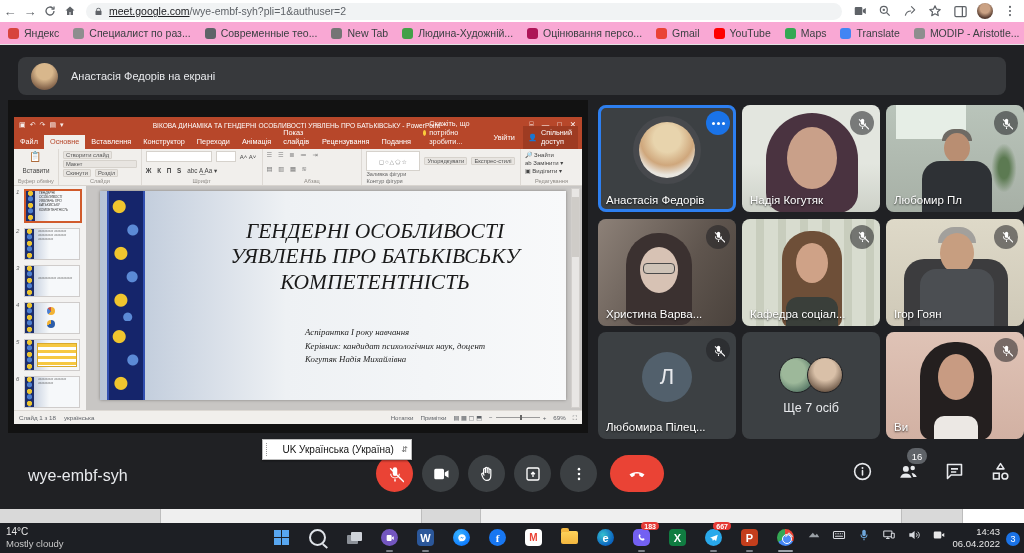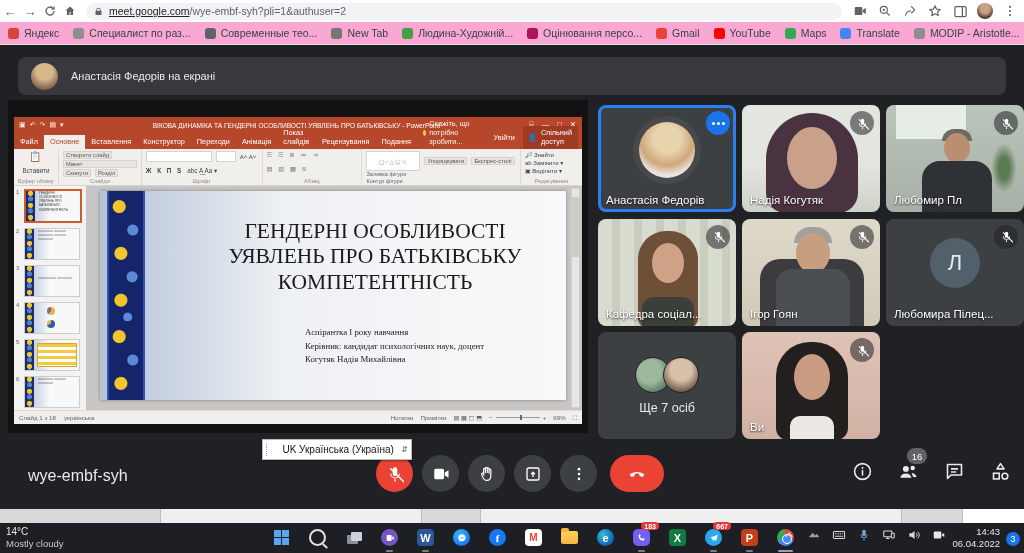--- a/index.html
+++ b/index.html
@@ -37,21 +37,21 @@
   .bulb{width:6px;height:6px;border-radius:50%;background:#ffd43b;display:inline-block;}
   .ppt-tabs .right{margin-left:auto;display:flex;align-items:center;gap:8px;padding-right:4px;}
   .sharebtn{background:#9e3b22;padding:2px 6px 3px;display:flex;gap:3px;align-items:center;}
   .ribbon{height:36px;background:#f1efec;border-bottom:1px solid #d8d4cf;display:flex;font-size:6.3px;color:#444;}
   .rgroup{border-right:1px solid #ddd9d4;padding:2px 4px 1px;display:flex;flex-direction:column;justify-content:space-between;}
   .rgroup .glabel{text-align:center;color:#8f8b86;font-size:5.6px;}
   .rrow{display:flex;gap:4px;align-items:center;}
   .rcol{display:flex;flex-direction:column;gap:1px;}
   .chip{background:#e8e5e1;border:1px solid #d6d2cc;border-radius:1px;padding:0 2px;font-size:5.8px;color:#555;}
   .shapebox{width:52px;height:18px;border:1px solid #d6d2cc;background:#fff;color:#888;font-size:6px;display:flex;align-items:center;justify-content:center;letter-spacing:1px;}
-  .ppt-body{position:relative;height:224px;background:#c8c6c4;display:flex;}
+  .ppt-body{position:relative;height:224px;background:#c8c6c4;display:flex;font-style:italic;}
   .thumbs{width:72px;background:#f3f2f1;padding:3px 2px 0 2px;box-sizing:border-box;overflow:hidden;}
   .thumb{display:flex;gap:2px;margin-bottom:5px;}
   .thumb .no{font-size:6px;color:#666;width:6px;}
   .tslide{width:54px;height:30px;background:linear-gradient(90deg,#aebcd2,#f6f8fa 45%);border:1px solid #cfcccb;position:relative;overflow:hidden;}
   .thumb.sel .tslide{border:2px solid #d05a2b;}
   .tslide .flor{position:absolute;left:0;top:0;width:9px;height:100%;background:#1c2d6b;
      background-image:radial-gradient(circle at 50% 20%,#ecc531 2.2px,transparent 3px),radial-gradient(circle at 50% 65%,#4d7fd0 2.2px,transparent 3px);background-size:9px 12px;}
   .tslide .tl{position:absolute;left:13px;right:2px;font-size:3.2px;color:#333;line-height:1.3;}
   .pie1{position:absolute;left:22px;top:4px;width:8px;height:8px;border-radius:50%;background:conic-gradient(#f2b234 0 60%,#4d7fd0 0 85%,#c0504d 0);}
   .pie2{position:absolute;left:22px;top:17px;width:8px;height:8px;border-radius:50%;background:conic-gradient(#2e5ea8 0 70%,#f2b234 0);}
@@ -511,20 +511,34 @@
         <span class="micoff">
             <svg viewBox="0 0 24 24" fill="#fff">
               <path d="M12 14.5a3 3 0 0 0 3-3V6a3 3 0 0 0-6 0v5.5a3 3 0 0 0 3 3z"></path>
               <path d="M18.5 11.5a6.5 6.5 0 0 1-13 0H7a5 5 0 0 0 10 0zM11 19h2v3h-2z"></path>
               <rect x="2" y="10.2" width="26" height="1.8" transform="rotate(45 12 12)"></rect>
             </svg>
           </span>
         <span class="tname">Любомир Пл</span>
       </div>
       <div class="tile">
+        <div class="vid v-khr">
+            <div class="hair"></div>
+            <div class="face"></div>
+          </div>
+        <span class="micoff">
+            <svg viewBox="0 0 24 24" fill="#fff">
+              <path d="M12 14.5a3 3 0 0 0 3-3V6a3 3 0 0 0-6 0v5.5a3 3 0 0 0 3 3z"></path>
+              <path d="M18.5 11.5a6.5 6.5 0 0 1-13 0H7a5 5 0 0 0 10 0zM11 19h2v3h-2z"></path>
+              <rect x="2" y="10.2" width="26" height="1.8" transform="rotate(45 12 12)"></rect>
+            </svg>
+          </span>
+        <span class="tname">Христина Варва...</span>
+      </div>
+      <div class="tile">
         <div class="vid v-kaf">
             <div class="hair"></div>
             <div class="face"></div>
             <div class="torso"></div>
           </div>
         <span class="micoff">
             <svg viewBox="0 0 24 24" fill="#fff">
               <path d="M12 14.5a3 3 0 0 0 3-3V6a3 3 0 0 0-6 0v5.5a3 3 0 0 0 3 3z"></path>
               <path d="M18.5 11.5a6.5 6.5 0 0 1-13 0H7a5 5 0 0 0 10 0zM11 19h2v3h-2z"></path>
               <rect x="2" y="10.2" width="26" height="1.8" transform="rotate(45 12 12)"></rect>

